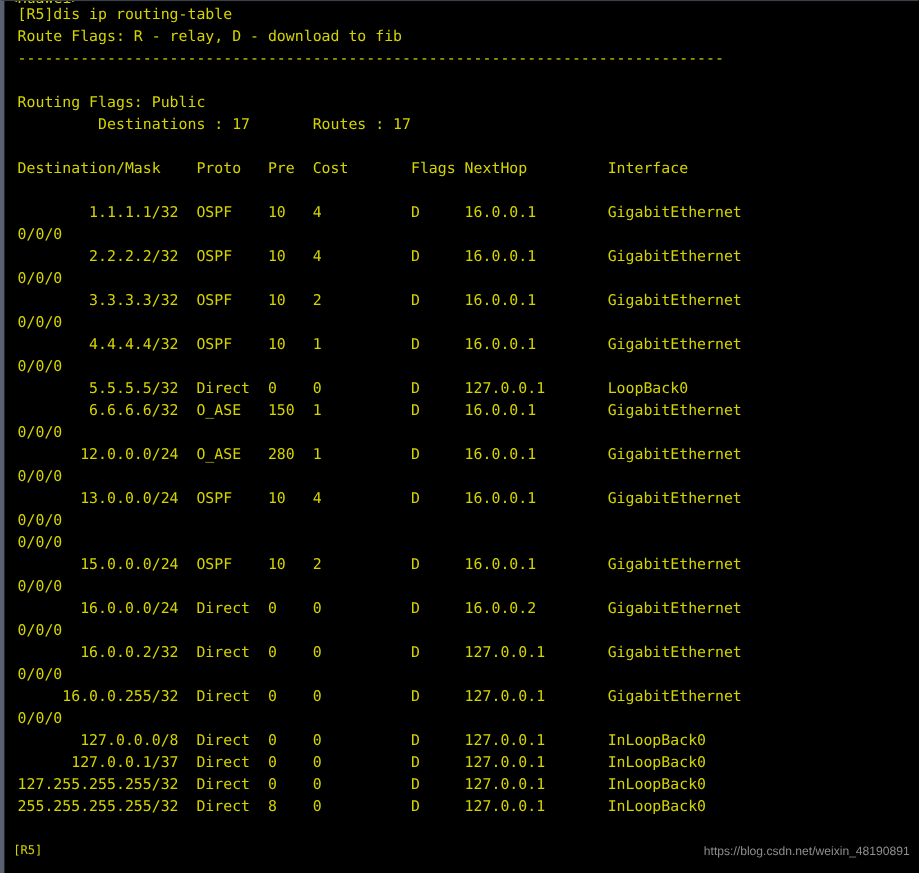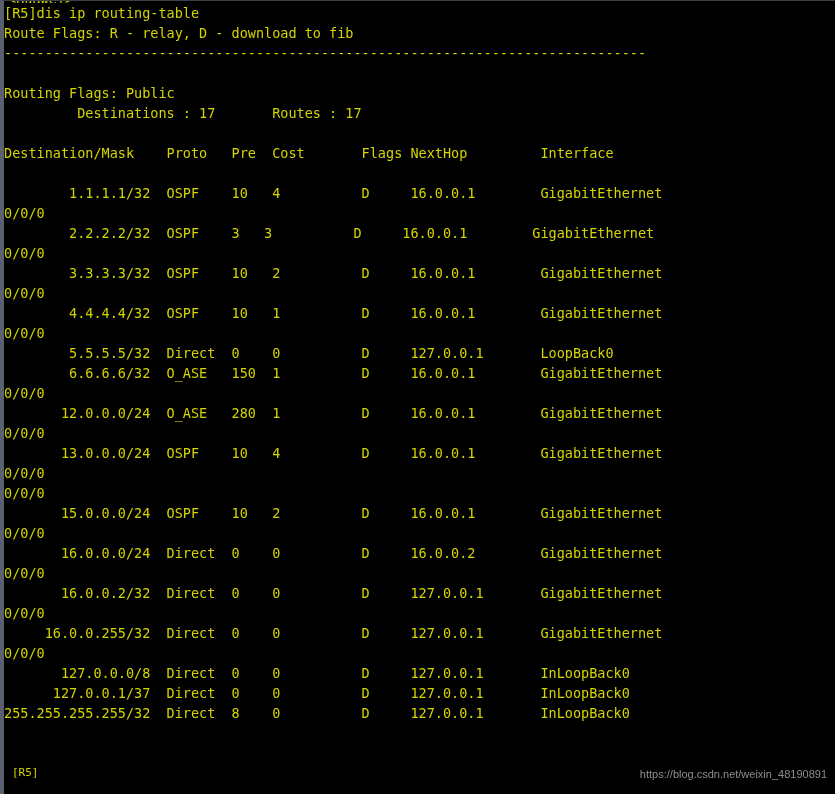--- a/index.html
+++ b/index.html
@@ -38,21 +38,21 @@
     line-height: 20px;
     white-space: pre;
     letter-spacing: 0;
   }
 
   #screen {
     position: absolute;
     left: 0;
     top: 2px;
     width: 734px;
-    padding-left: 0;
+    padding-left: 12px;
     box-sizing: border-box;
   }
 
   .line {
     color: #d4d400;
     font-size: 13.5px;
     line-height: 20px;
     height: 20px;
     white-space: pre;
     font-family: "DejaVu Sans Mono", "Liberation Mono", monospace;
@@ -112,21 +112,21 @@
 
     <div class="line blank">&nbsp;</div>
 
     <div class="line">Destination/Mask    Proto   Pre  Cost       Flags NextHop         Interface</div>
 
     <div class="line blank">&nbsp;</div>
 
     <div id="route-rows">
         <div class="line">        1.1.1.1/32  OSPF    10   4          D     16.0.0.1        GigabitEthernet</div>
         <div class="line">0/0/0</div>
-        <div class="line">        2.2.2.2/32  OSPF    3   3          D     16.0.0.1        GigabitEthernet</div>
+        <div class="line">        2.2.2.2/32  OSPF    10   4          D     16.0.0.1        GigabitEthernet</div>
         <div class="line">0/0/0</div>
         <div class="line">        3.3.3.3/32  OSPF    10   2          D     16.0.0.1        GigabitEthernet</div>
         <div class="line">0/0/0</div>
         <div class="line">        4.4.4.4/32  OSPF    10   1          D     16.0.0.1        GigabitEthernet</div>
         <div class="line">0/0/0</div>
         <div class="line">        5.5.5.5/32  Direct  0    0          D     127.0.0.1       LoopBack0</div>
         <div class="line">        6.6.6.6/32  O_ASE   150  1          D     16.0.0.1        GigabitEthernet</div>
         <div class="line">0/0/0</div>
         <div class="line">       12.0.0.0/24  O_ASE   280  1          D     16.0.0.1        GigabitEthernet</div>
         <div class="line">0/0/0</div>
@@ -136,20 +136,21 @@
         <div class="line">       15.0.0.0/24  OSPF    10   2          D     16.0.0.1        GigabitEthernet</div>
         <div class="line">0/0/0</div>
         <div class="line">       16.0.0.0/24  Direct  0    0          D     16.0.0.2        GigabitEthernet</div>
         <div class="line">0/0/0</div>
         <div class="line">       16.0.0.2/32  Direct  0    0          D     127.0.0.1       GigabitEthernet</div>
         <div class="line">0/0/0</div>
         <div class="line">     16.0.0.255/32  Direct  0    0          D     127.0.0.1       GigabitEthernet</div>
         <div class="line">0/0/0</div>
         <div class="line">       127.0.0.0/8  Direct  0    0          D     127.0.0.1       InLoopBack0</div>
         <div class="line">      127.0.0.1/37  Direct  0    0          D     127.0.0.1       InLoopBack0</div>
+        <div class="line">127.255.255.255/32  Direct  0    0          D     127.0.0.1       InLoopBack0</div>
         <div class="line">255.255.255.255/32  Direct  8    0          D     127.0.0.1       InLoopBack0</div>
       </div>
 
   </div>
 
   <div id="prompt-line">[R5]</div>
 
   <div id="watermark">https://blog.csdn.net/weixin_48190891</div>
 
 </div>

